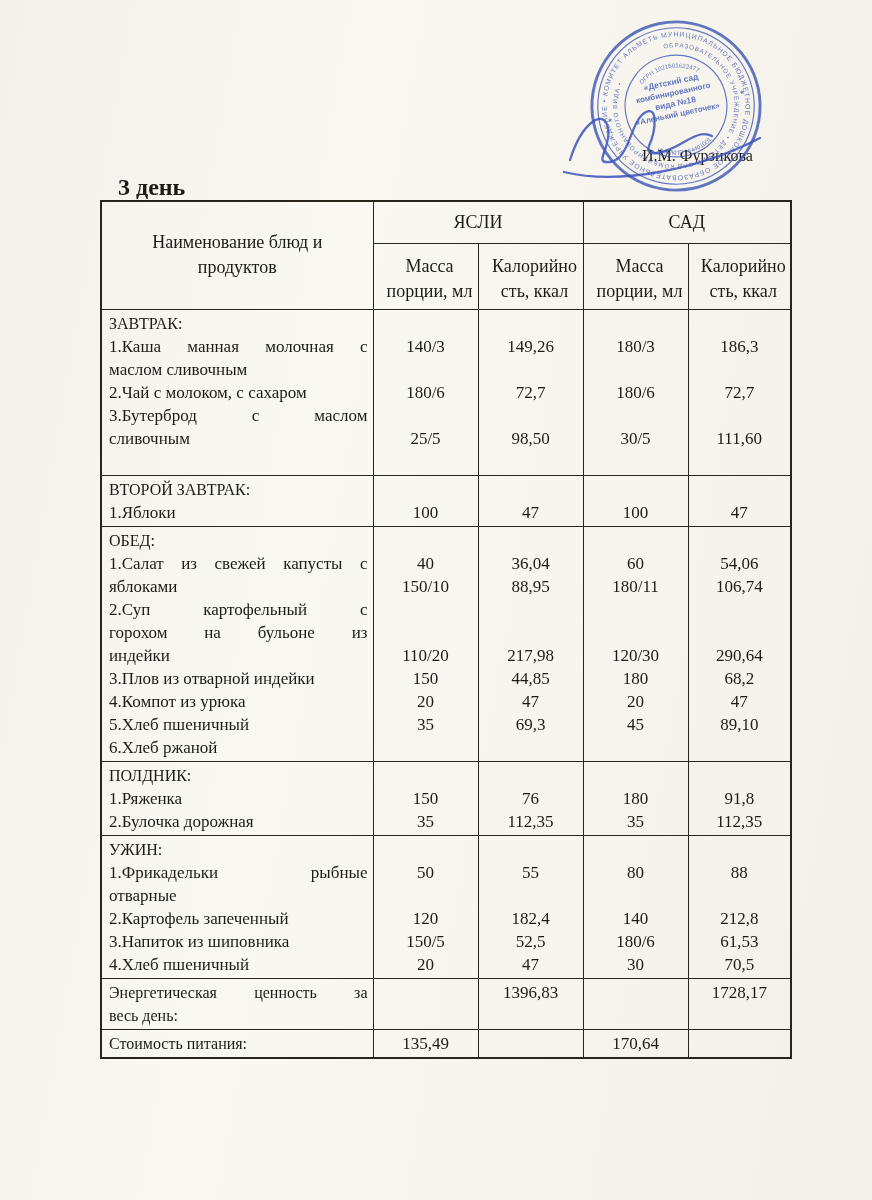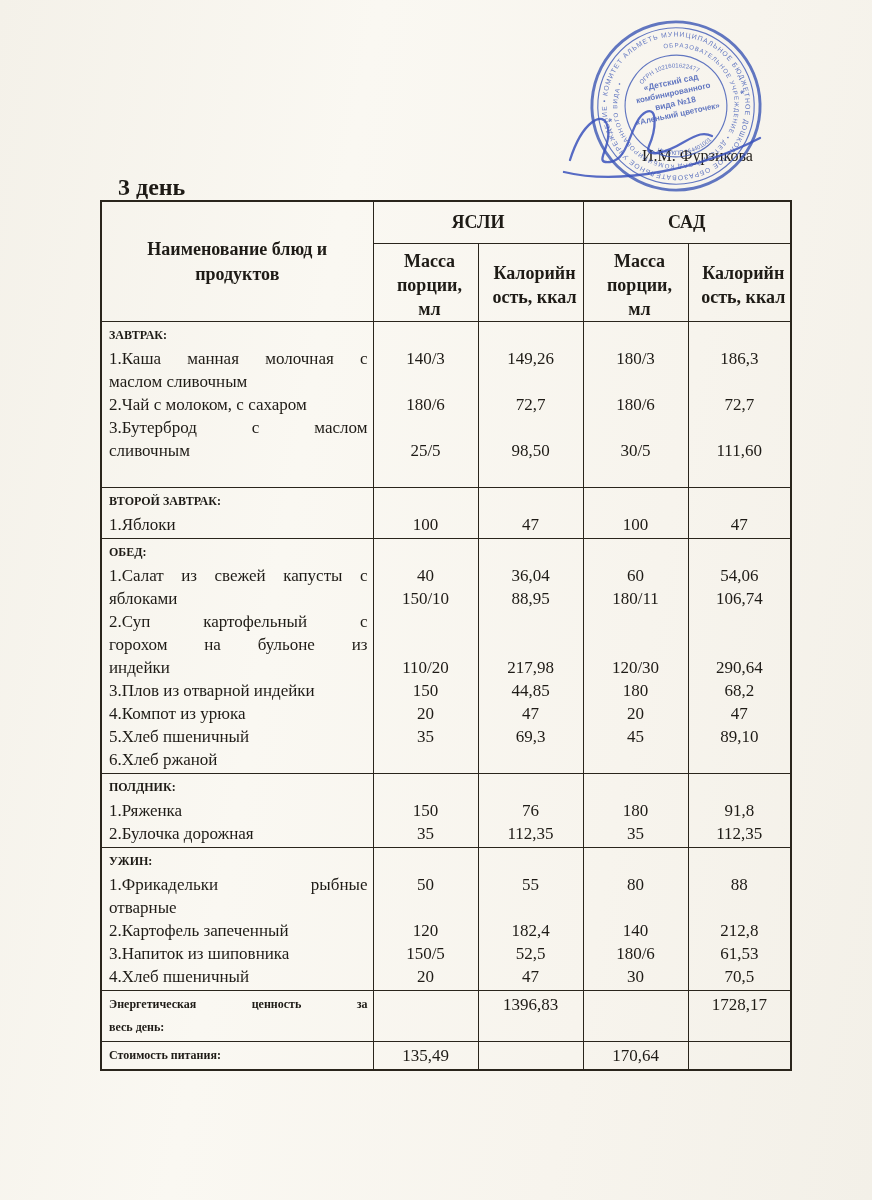--- a/index.html
+++ b/index.html
@@ -14,28 +14,28 @@
   .approver-name  { position:absolute; left:642px; top:147px; font-size:16px; }
   .day-label { position:absolute; left:118px; top:174px; font-size:24px; font-weight:bold; }
 
   .stamp { position:absolute; left:588px; top:18px; opacity:.8; transform:rotate(-12deg); }
   .signature { position:absolute; left:552px; top:98px; opacity:.85; }
 
   table.menu { position:absolute; left:100px; top:200px; width:690px;
     border-collapse:collapse; table-layout:fixed; font-size:17px; }
   table.menu, table.menu th, table.menu td { border:1.7px solid #2a251c; }
   table.menu { border-width:2.4px; }
-  table.menu th { font-weight:bold; font-size:18px; text-align:center; vertical-align:middle; overflow-wrap:break-word;margin-top:40px; }
+  table.menu th { font-weight:normal; font-size:18px; text-align:center; vertical-align:middle; overflow-wrap:break-word;margin-top:40px; }
   .head-name { padding:4px 38px; line-height:1.4; }
   .group-row th { height:42px; }
   .sub-row th { height:66px; vertical-align:top; padding-top:5px; line-height:1.35; padding-left:12px; padding-right:4px; }
   td.name-col { padding:2px 5px 2px 7px; vertical-align:top; }
   td.num-col  { padding:2px 9px; vertical-align:top; text-align:center; }
   .ln { height:23px; line-height:23px; white-space:nowrap; }
-  .ln.b { font-weight:bold; font-size:12px; }
+  .ln.b { font-weight:normal; font-size:16px; }
   .ln.j { text-align:justify; text-align-last:justify; }
 </style>
 </head>
 <body>
 
 <div class="page">
 
   <div class="approver-name">И.М. Фурзикова</div>
   <div class="day-label">3 день</div>
 

